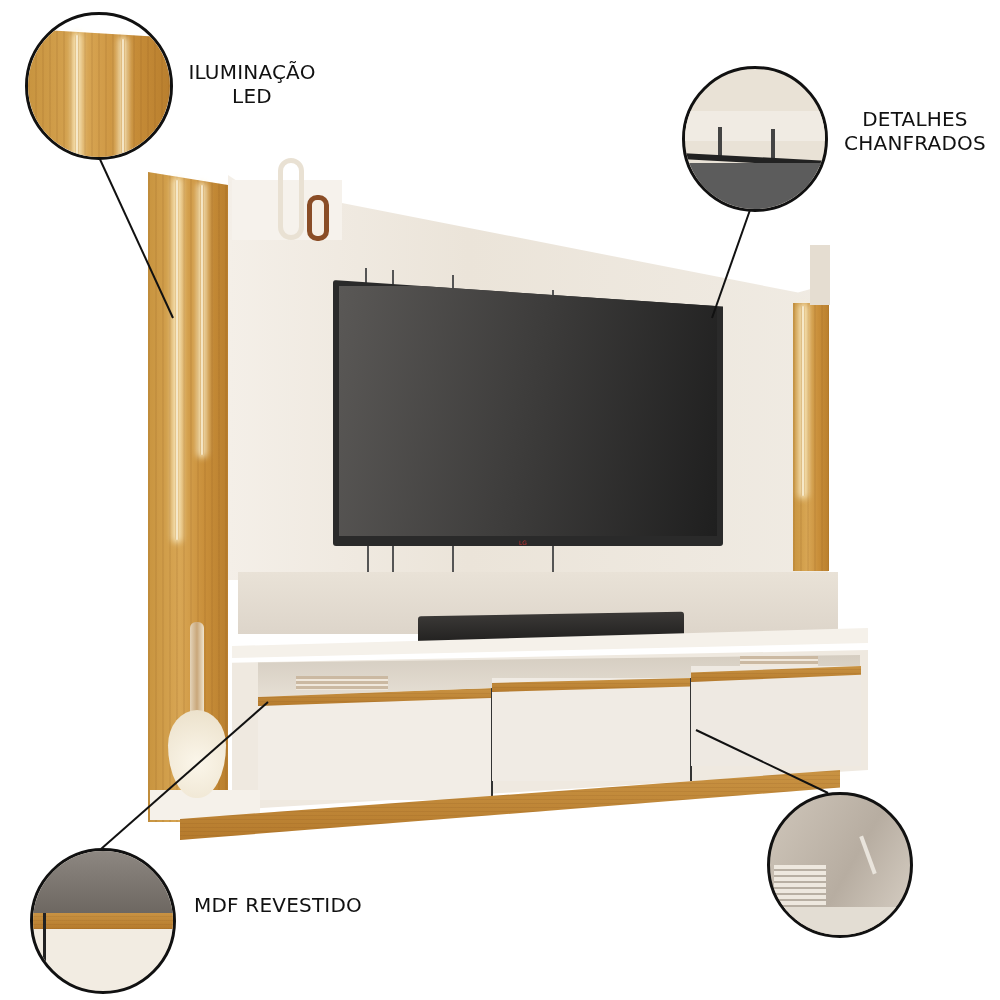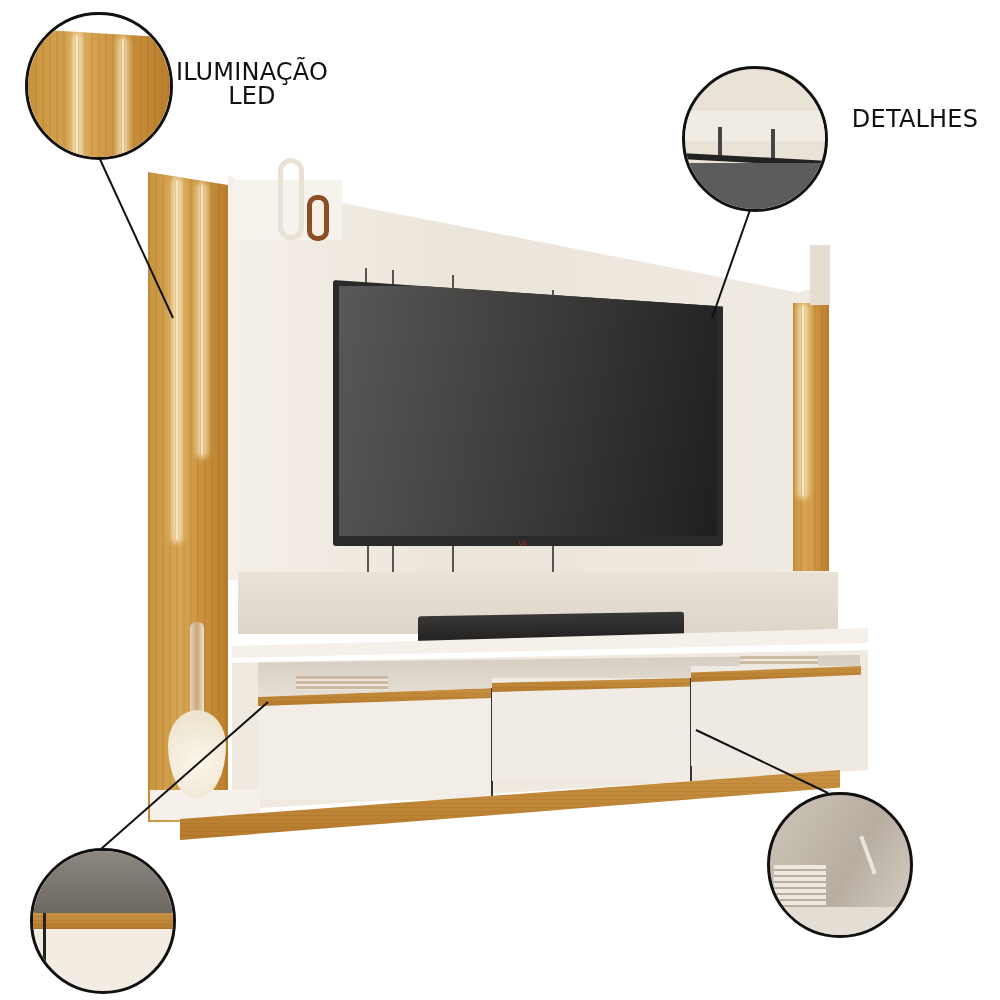--- a/index.html
+++ b/index.html
@@ -1,19 +1,19 @@
 <!DOCTYPE html>
 <html><head>
 <meta charset="utf-8">
 <style>
   html, body { margin:0; padding:0; }
   body { width:1000px; height:1000px; background:#ffffff; position:relative; overflow:hidden;
          font-family:"DejaVu Sans", sans-serif; }
   .abs { position:absolute; }
-  .label { position:absolute; color:#111; font-size:24px; line-height:24px; text-align:center; letter-spacing:0.2px; }
+  .label { position:absolute; color:#111; font-size:20px; line-height:24px; text-align:center; letter-spacing:0.2px; }
   .circle { position:absolute; border:3px solid #111; border-radius:50%; overflow:hidden; box-sizing:border-box; }
   svg.lines { position:absolute; left:0; top:0; width:1000px; height:1000px; pointer-events:none; }
   .wood { background:
       repeating-linear-gradient(90deg, rgba(120,70,20,0.10) 0 2px, rgba(0,0,0,0) 2px 7px),
       linear-gradient(90deg, #c8943f, #d8a654 40%, #c98f3a 70%, #b97f2e); }
   .wood-h { background:
       repeating-linear-gradient(0deg, rgba(120,70,20,0.12) 0 1px, rgba(0,0,0,0) 1px 4px),
       linear-gradient(180deg, #c99343, #b57a2c); }
   .led { position:absolute; width:4px; background:linear-gradient(90deg, rgba(255,250,225,0.2), #fffbe8, rgba(255,250,225,0.2)); box-shadow:0 0 6px 3px rgba(255,245,210,0.8); border-radius:2px; }
 </style>
@@ -100,28 +100,30 @@
 
 <div class="circle" style="left:682px;top:66px;width:146px;height:146px;background:#e9e2d6;">
   <div class="abs" style="left:0;top:42px;width:100%;height:30px;background:#f0ebe3;"></div>
   <div class="abs" style="left:33px;top:58px;width:4px;height:34px;background:#444;"></div>
   <div class="abs" style="left:86px;top:60px;width:4px;height:34px;background:#444;"></div>
   <div class="abs" style="left:0;top:88px;width:100%;height:6px;background:#222;transform:skewY(3deg);"></div>
   <div class="abs" style="left:0;top:94px;width:100%;height:60px;background:#5c5c5c;"></div>
 </div>
 <div class="label" style="left:830px;top:107px;width:170px;">
   <div>DETALHES</div>
+  <div>CHANFRADOS</div>
 </div>
 
 <div class="circle" style="left:30px;top:848px;width:146px;height:146px;background:#f2ece2;">
   <div class="abs" style="left:0;top:0;width:100%;height:62px;background:linear-gradient(180deg,#8d8781,#6d6761);"></div>
   <div class="abs wood-h" style="left:0;top:62px;width:100%;height:16px;"></div>
   <div class="abs" style="left:10px;top:62px;width:3px;height:84px;background:#222;"></div>
 </div>
 <div class="label" style="left:178px;top:893px;width:200px;">
+  <div>MDF REVESTIDO</div>
 </div>
 
 <div class="circle" style="left:767px;top:792px;width:146px;height:146px;background:linear-gradient(120deg,#cfc6ba,#b7ada1 55%,#d9d1c6);">
   <div class="abs" style="left:4px;top:70px;width:52px;height:60px;background:repeating-linear-gradient(180deg,#eee8df 0 4px,#b8afa3 4px 6px);"></div>
   <div class="abs" style="left:96px;top:40px;width:4px;height:40px;background:#e9e4dc;transform:rotate(-20deg);"></div>
   <div class="abs" style="left:0;top:112px;width:100%;height:40px;background:#e3ddd3;"></div>
 </div>
 <div class="label" style="left:740px;top:947px;width:210px;">
 </div>
 

